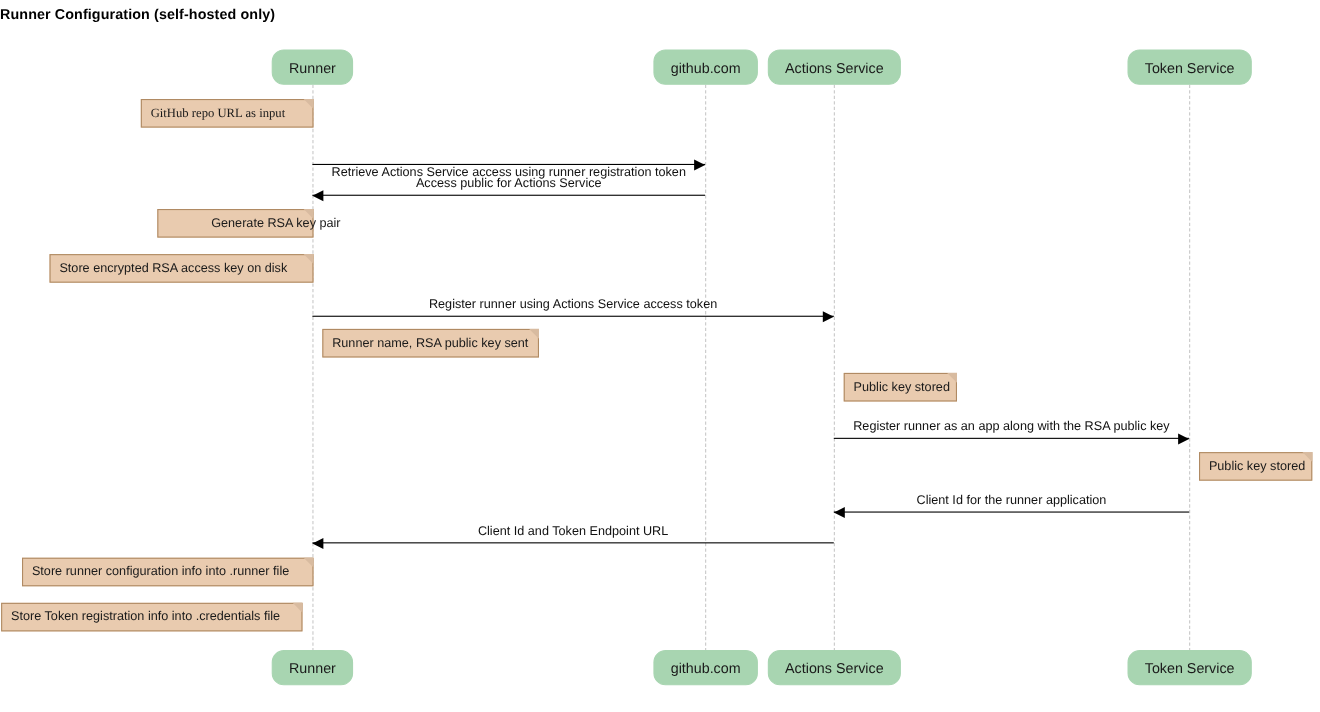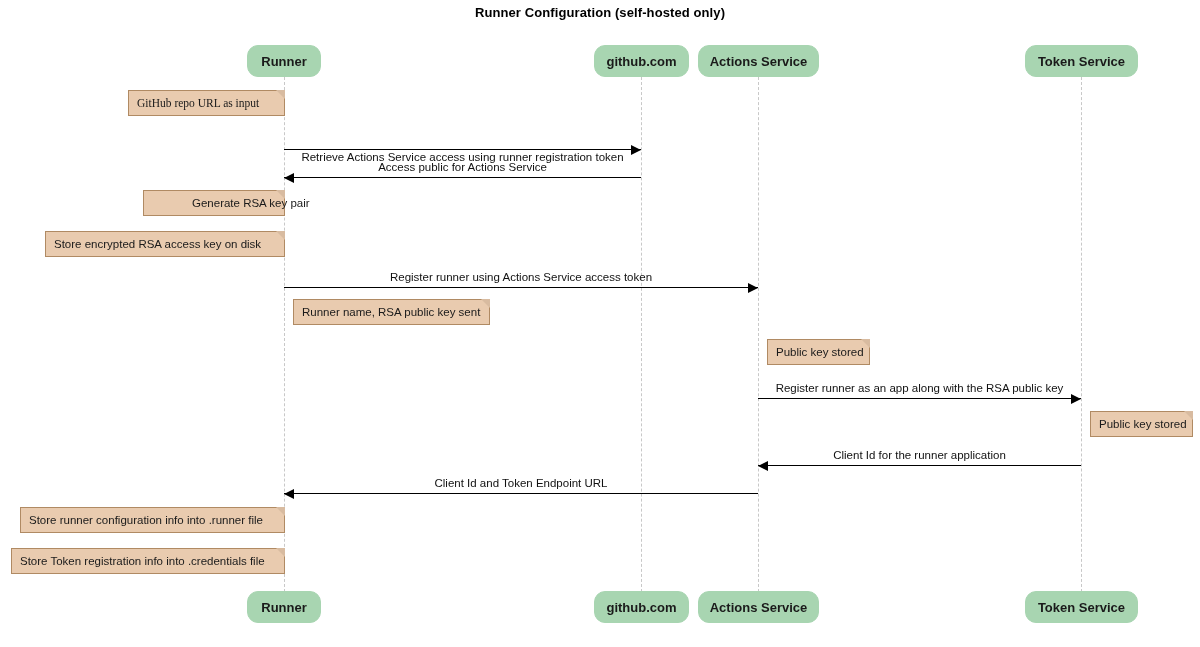--- a/index.html
+++ b/index.html
@@ -16,21 +16,20 @@
     width: 1200px;
     height: 647px;
     background: #ffffff;
     overflow: hidden;
   }
   .title {
     position: absolute;
     left: 0;
     top: 5px;
     width: 1200px;
-    text-align: center;
     font-size: 13px;
     font-weight: bold;
     color: #000000;
     letter-spacing: 0.1px;
   }
   
   .lifeline {
     position: absolute;
     width: 0;
     border-left: 1px dashed #c8c8c8;
@@ -38,21 +37,21 @@
   
   .actor {
     position: absolute;
     background: #a8d5b1;
     border: 1px solid #a8d5b1;
     border-radius: 11px;
     height: 32px;
     line-height: 32px;
     text-align: center;
     font-size: 13px;
-    font-weight: bold;
+    font-weight: normal;
     color: #1a1a1a;
     box-sizing: border-box;
     white-space: nowrap;
   }
   
   .note {
     position: absolute;
     background: #e9cbaf;
     border: 1px solid #b08a63;
     box-sizing: border-box;
@@ -145,21 +144,21 @@
       <div class="msg-label" style="left: 284px; width: 474px; top: 477px;">Client Id and Token Endpoint URL</div>
     </div>
   <div id="notes-layer">
       <div class="note" style="left: 128px; top: 90px; width: 157px; font-family: Liberation Serif, serif;"><span>GitHub repo URL as input</span><span class="foldline"></span><span class="fold"></span></div>
       <div class="note" style="left: 143px; top: 190px; width: 142px; padding-left: 48px;"><span>Generate RSA key pair</span><span class="foldline"></span><span class="fold"></span></div>
       <div class="note" style="left: 45px; top: 231px; width: 240px;"><span>Store encrypted RSA access key on disk</span><span class="foldline"></span><span class="fold"></span></div>
       <div class="note" style="left: 293px; top: 299px; width: 197px;"><span>Runner name, RSA public key sent</span><span class="foldline"></span><span class="fold"></span></div>
       <div class="note" style="left: 767px; top: 339px; width: 103px;"><span>Public key stored</span><span class="foldline"></span><span class="fold"></span></div>
       <div class="note" style="left: 1090px; top: 411px; width: 103px;"><span>Public key stored</span><span class="foldline"></span><span class="fold"></span></div>
       <div class="note" style="left: 20px; top: 507px; width: 265px;"><span>Store runner configuration info into .runner file</span><span class="foldline"></span><span class="fold"></span></div>
-      <div class="note" style="left: 11px; top: 548px; width: 274px;"><span>Store Token registration info into .credentials file</span><span class="foldline"></span><span class="fold"></span></div>
+      <div class="note" style="left: 1px; top: 548px; width: 274px;"><span>Store Token registration info into .credentials file</span><span class="foldline"></span><span class="fold"></span></div>
     </div>
   <div id="actors-top-layer">
       <div class="actor" style="left: 247px; top: 45px; width: 74px;">Runner</div>
       <div class="actor" style="left: 594px; top: 45px; width: 95px;">github.com</div>
       <div class="actor" style="left: 698px; top: 45px; width: 121px;">Actions Service</div>
       <div class="actor" style="left: 1025px; top: 45px; width: 113px;">Token Service</div>
     </div>
   <div id="actors-bottom-layer">
       <div class="actor" style="left: 247px; top: 591px; width: 74px;">Runner</div>
       <div class="actor" style="left: 594px; top: 591px; width: 95px;">github.com</div>

